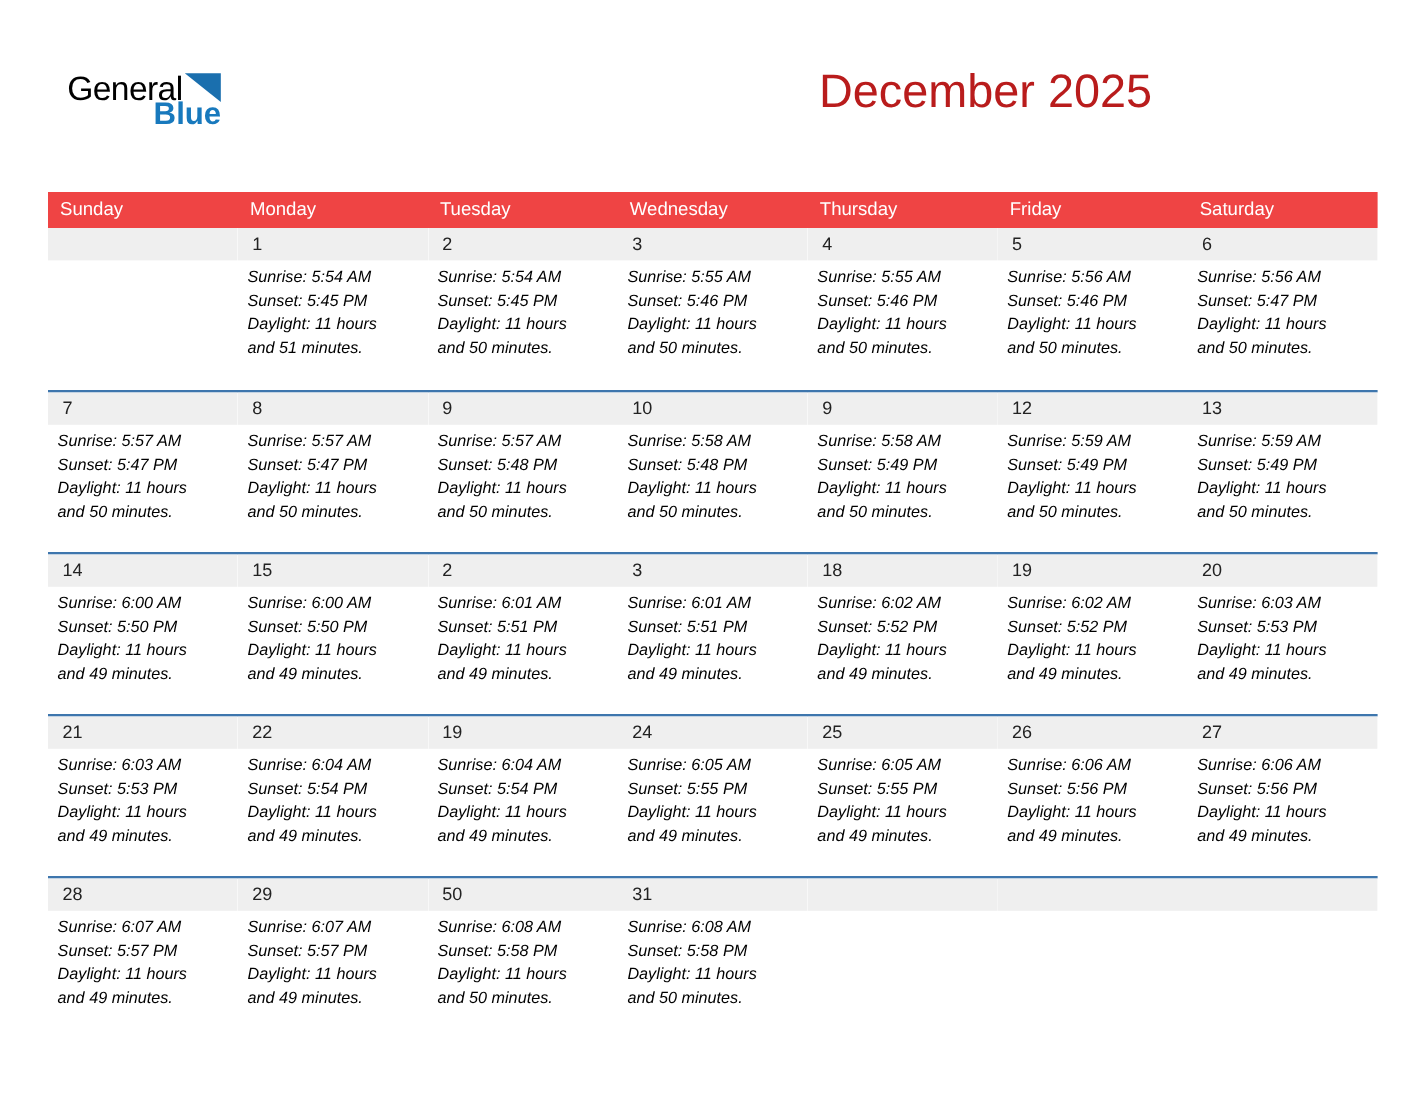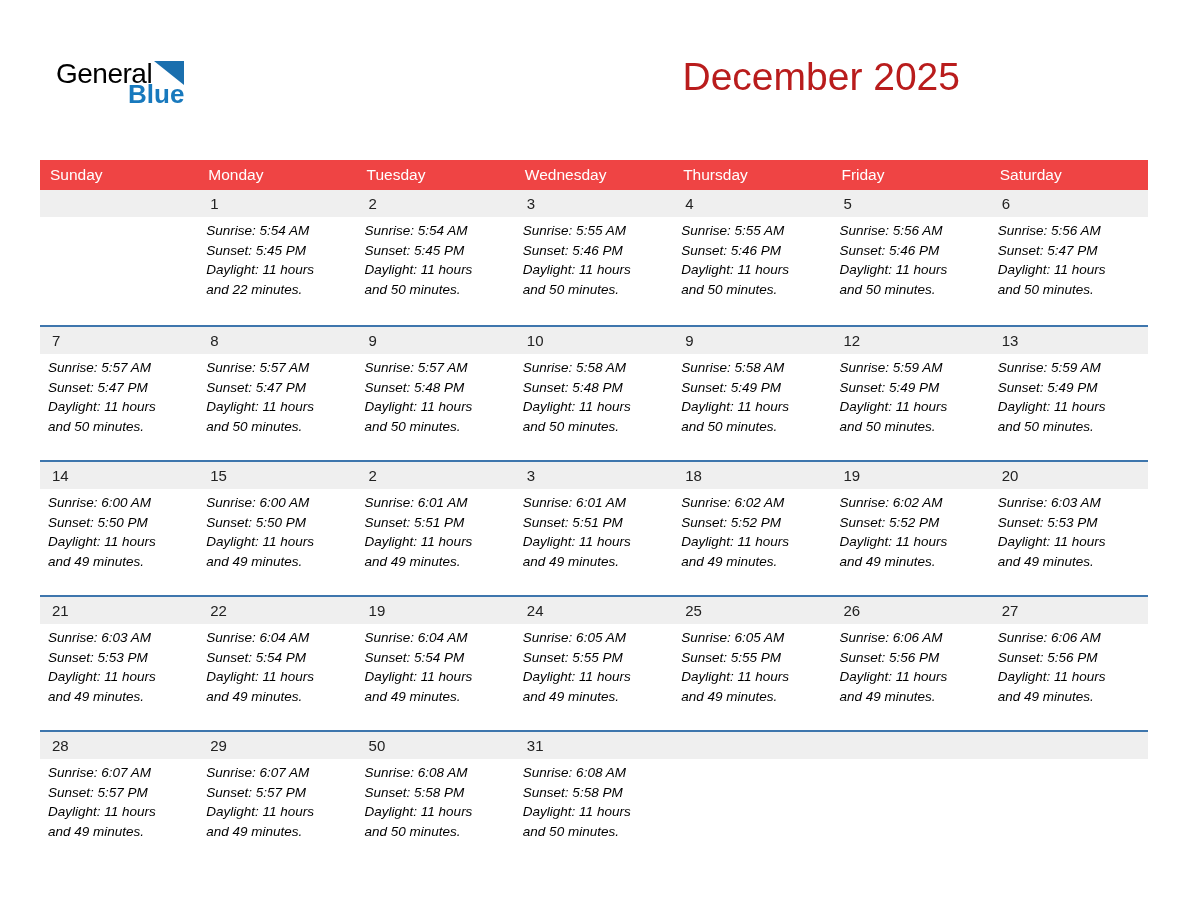--- a/index.html
+++ b/index.html
@@ -148,21 +148,21 @@
           <div class="cell">
             <div class="date-strip"></div>
             <div class="cell-body"></div>
           </div>
           <div class="cell">
             <div class="date-strip">1</div>
             <div class="cell-body">
               <div class="cell-line">Sunrise: 5:54 AM</div>
               <div class="cell-line">Sunset: 5:45 PM</div>
               <div class="cell-line">Daylight: 11 hours</div>
-              <div class="cell-line">and 22 minutes.</div>
+              <div class="cell-line">and 51 minutes.</div>
             </div>
           </div>
           <div class="cell">
             <div class="date-strip">2</div>
             <div class="cell-body">
               <div class="cell-line">Sunrise: 5:54 AM</div>
               <div class="cell-line">Sunset: 5:45 PM</div>
               <div class="cell-line">Daylight: 11 hours</div>
               <div class="cell-line">and 50 minutes.</div>
             </div>

